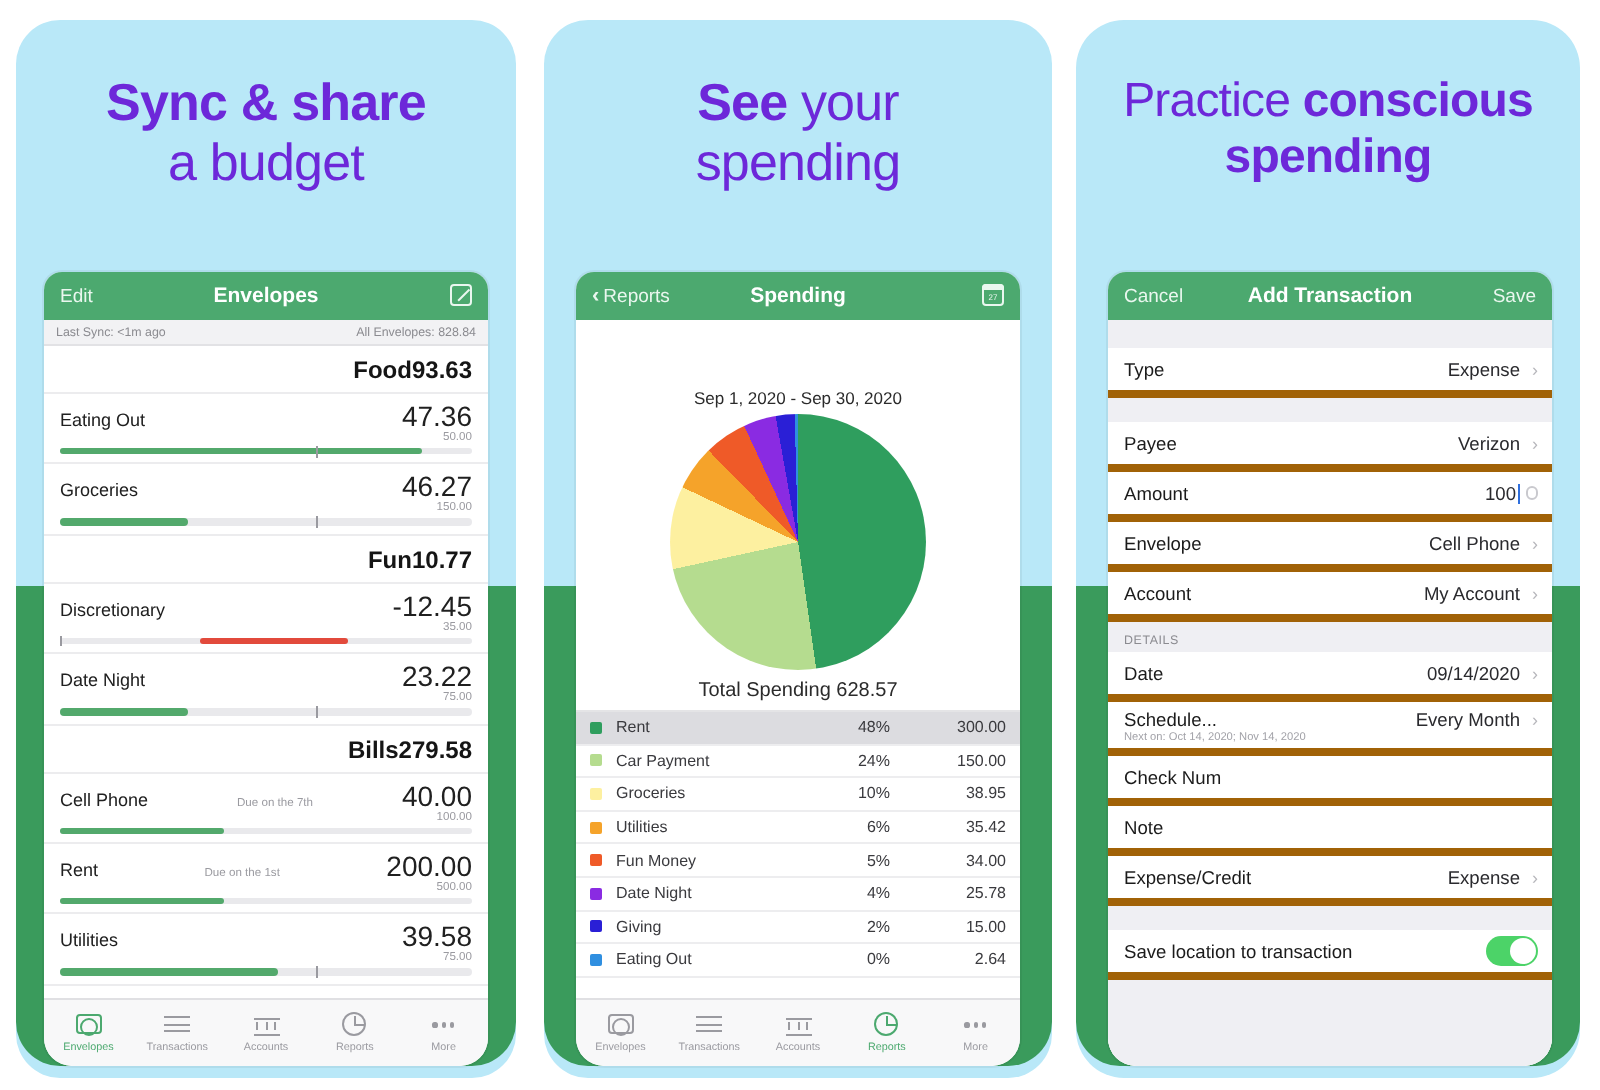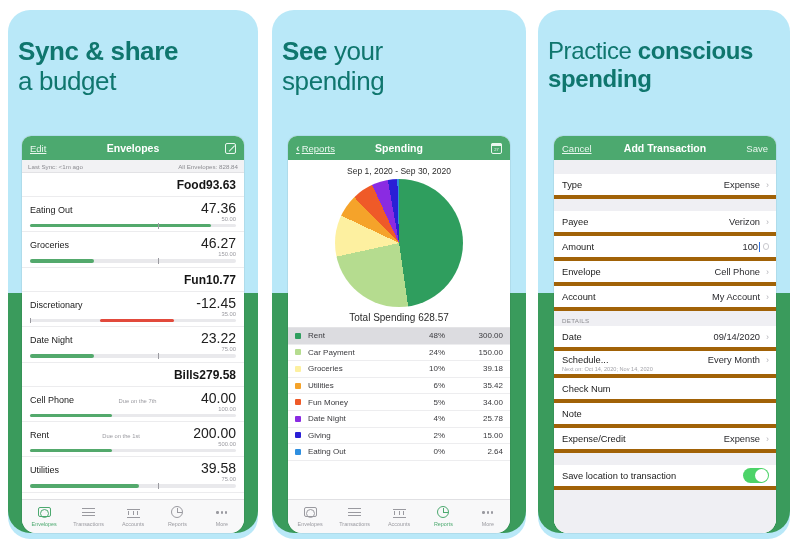--- a/index.html
+++ b/index.html
@@ -20,36 +20,37 @@
     flex:0 0 266px;
   }
   .card {
     position:absolute;
     left:8px; right:8px; top:10px; bottom:6px;
     background:#b9e8f8;
     border-radius:22px;
     overflow:hidden;
   }
   .panel.p2 .card { left:6px; right:6px; }
-  .panel.p3 .card { left:6px; right:8px; }
+  .panel.p3 .card { left:6px; right:8px;border-radius:24px; }
 
   
   .greenband {
     position:absolute;
     left:0; right:0; bottom:6px;
     height:240px;
     background:#3a9b5c;
     border-radius:0 0 22px 22px;
   }
 
   .headline {
     position:relative;
     z-index:3;
+    text-align:center;
     padding:26px 10px 0 10px;
-    color:#0f766e;
+    color:#6d28d9;
     line-height:1.16;
     font-size:26px;
     font-weight:400;
     letter-spacing:-0.4px;
   }
   .headline b { font-weight:700; }
   .p3 .headline { font-size:24px; padding-top:27px; }
 
   
   .phone {
@@ -70,21 +71,21 @@
 
   .navbar {
     flex:0 0 24px;
     background:#4ca96f;
     color:#fff;
     display:flex;
     align-items:center;
     padding:0 8px;
     font-size:10.5px;
   }
-  .navbar .nb-left { flex:0 0 auto; min-width:46px; display:flex; align-items:center; gap:2px; font-size:9.5px; color:#eaf7ef;text-decoration:underline;}
+  .navbar .nb-left { flex:0 0 auto; min-width:46px; display:flex; align-items:center; gap:2px; font-size:9.5px; color:#eaf7ef;}
   .navbar .nb-title { flex:1 1 auto; text-align:center; font-weight:700; font-size:10.5px;}
   .navbar .nb-right { flex:0 0 auto; min-width:46px; text-align:right; font-size:9.5px; color:#eaf7ef;}
   .chev-back { font-size:11px; line-height:1; font-weight:700; }
   .nb-icon { display:inline-block; width:11px; height:11px; border:1.2px solid #eaf7ef; border-radius:2px; position:relative; vertical-align:middle;}
   .nb-icon.compose::after{
     content:""; position:absolute; width:8px; height:1.3px; background:#eaf7ef;
     transform:rotate(-45deg); top:4px; left:2px;
   }
   .nb-icon.cal::before{
     content:""; position:absolute; left:-1.2px; right:-1.2px; top:-1.2px; height:3px;
@@ -130,21 +131,21 @@
     height:3.4px;
     background:#e9e9ec;
     border-radius:2px;
     margin-top:2px;
   }
   .bar .fill { position:absolute; left:0; top:0; bottom:0; background:#53a96c; border-radius:2px; }
   .bar .fill.neg { background:#e24a3c; left:auto; }
   .bar .tick { position:absolute; top:-1.2px; bottom:-1.2px; width:1px; background:#9a9aa0; }
 
   
-  .rep-date { text-align:center; font-size:8.5px; color:#2b2b2b; padding:6px 0 2px 0; }
+  .rep-date { text-align:center; font-size:8.5px; color:#2b2b2b; padding:6px 0 2px 0;margin-top:28px; }
   .pie-wrap { display:flex; justify-content:center; align-items:center; padding:1px 0 0 0; }
   .pie { width:128px; height:128px; border-radius:50%; }
   .total { text-align:center; font-size:10px; color:#2b2b2b; padding:5px 0 4px 0; }
 
   .legend { border-top:1px solid #e4e4e6; }
   .lg-row {
     display:flex; align-items:center;
     padding:0 7px;
     height:16.6px;
     border-bottom:1px solid #ededef;
@@ -439,21 +440,21 @@
               <div class="lg-row">
                 <span class="sw" style="background: rgb(181, 220, 143);"></span>
                 <span class="lg-name">Car Payment</span>
                 <span class="lg-pct">24%</span>
                 <span class="lg-amt">150.00</span>
               </div>
               <div class="lg-row">
                 <span class="sw" style="background: rgb(253, 240, 160);"></span>
                 <span class="lg-name">Groceries</span>
                 <span class="lg-pct">10%</span>
-                <span class="lg-amt">39.18</span>
+                <span class="lg-amt">38.95</span>
               </div>
               <div class="lg-row">
                 <span class="sw" style="background: rgb(245, 163, 42);"></span>
                 <span class="lg-name">Utilities</span>
                 <span class="lg-pct">6%</span>
                 <span class="lg-amt">35.42</span>
               </div>
               <div class="lg-row">
                 <span class="sw" style="background: rgb(239, 90, 40);"></span>
                 <span class="lg-name">Fun Money</span>

